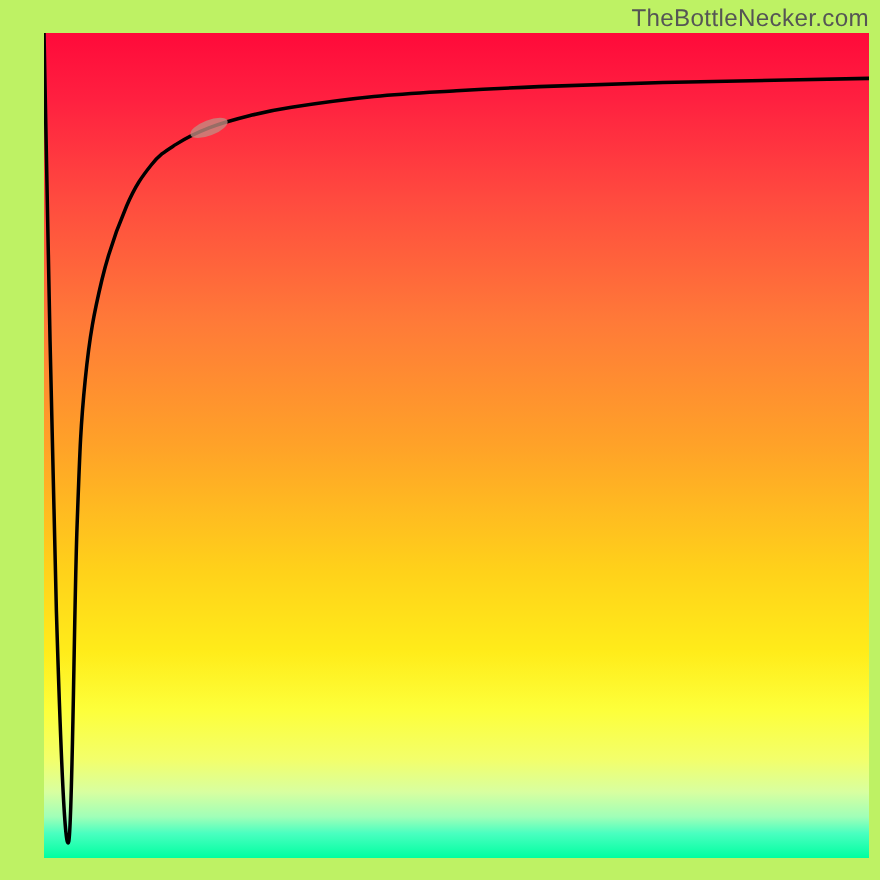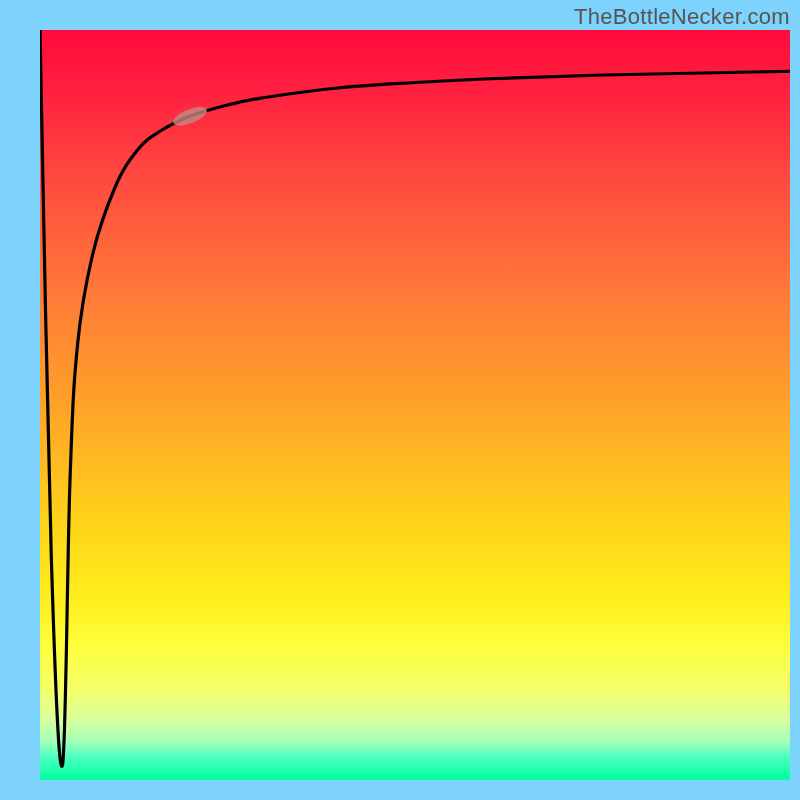--- a/index.html
+++ b/index.html
@@ -8,21 +8,21 @@
     width: 800px;
     height: 800px;
     background: #000;
     font-family: Arial, Helvetica, sans-serif;
     overflow: hidden;
   }
   .frame {
     position: relative;
     width: 800px;
     height: 800px;
-    background: #7dd3fc;
+    background: #bef264;
   }
   .attribution {
     position: absolute;
     top: 4px;
     right: 10px;
     color: #555;
     font-size: 22px;
     font-weight: 500;
     letter-spacing: 0.3px;
     z-index: 5;

